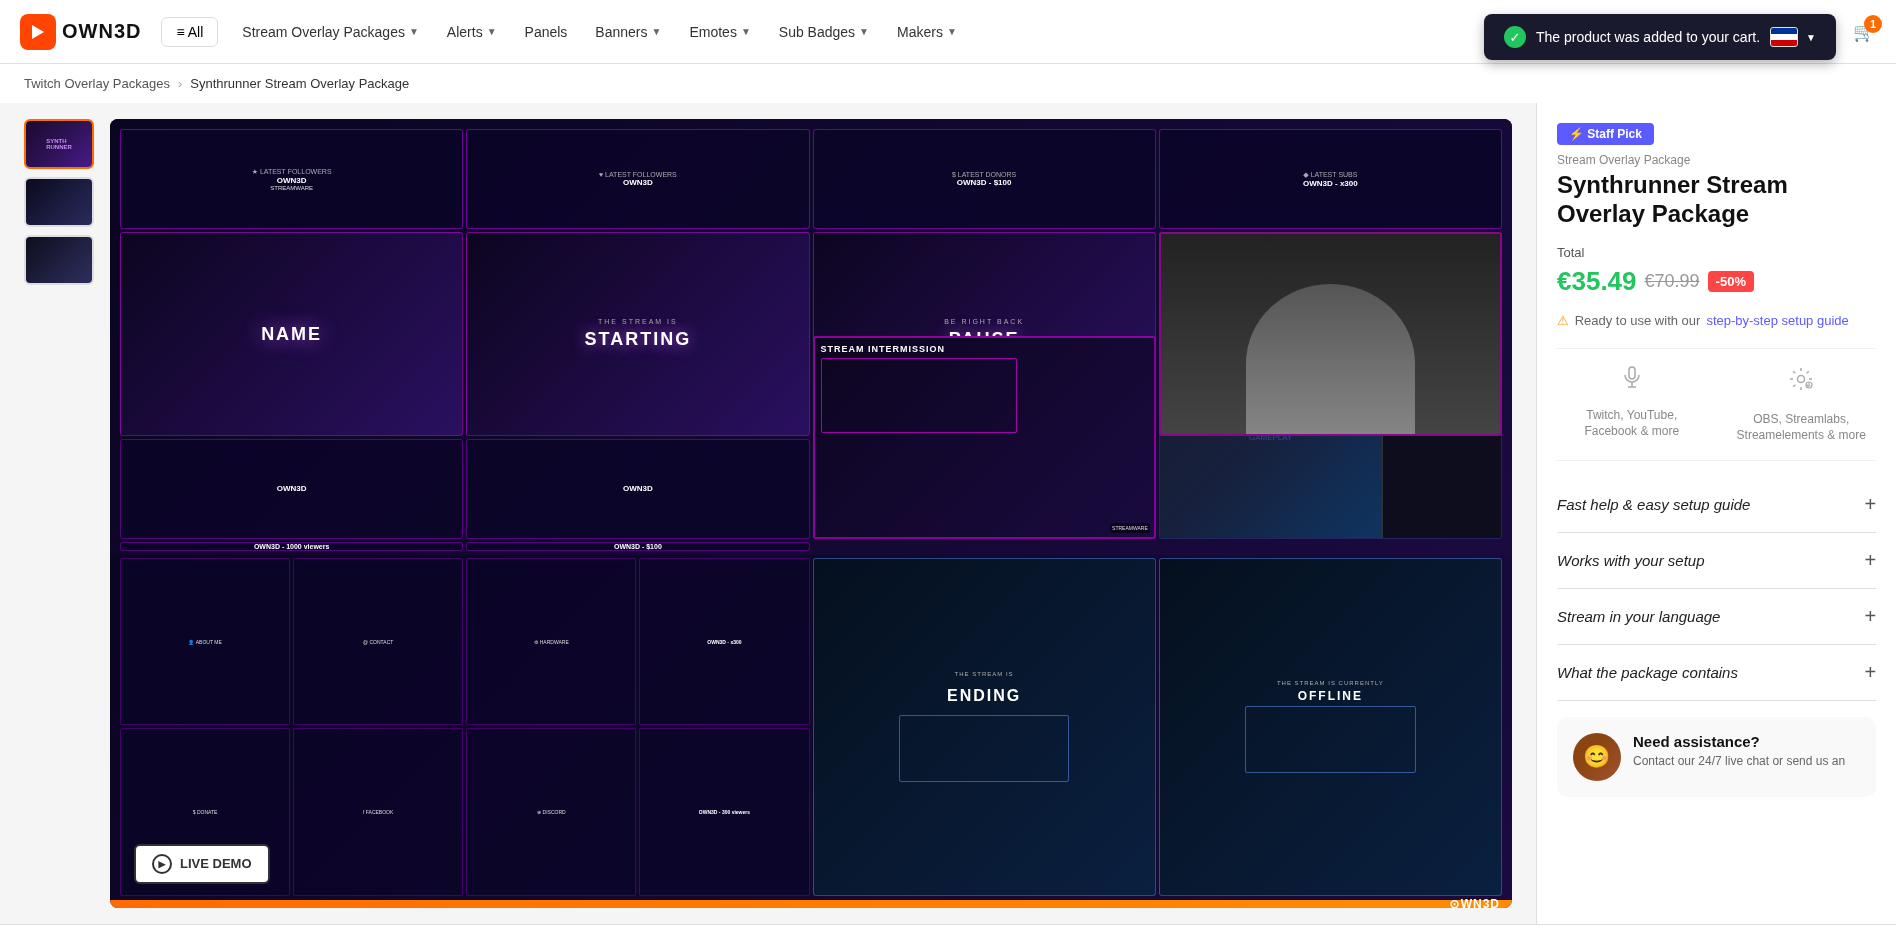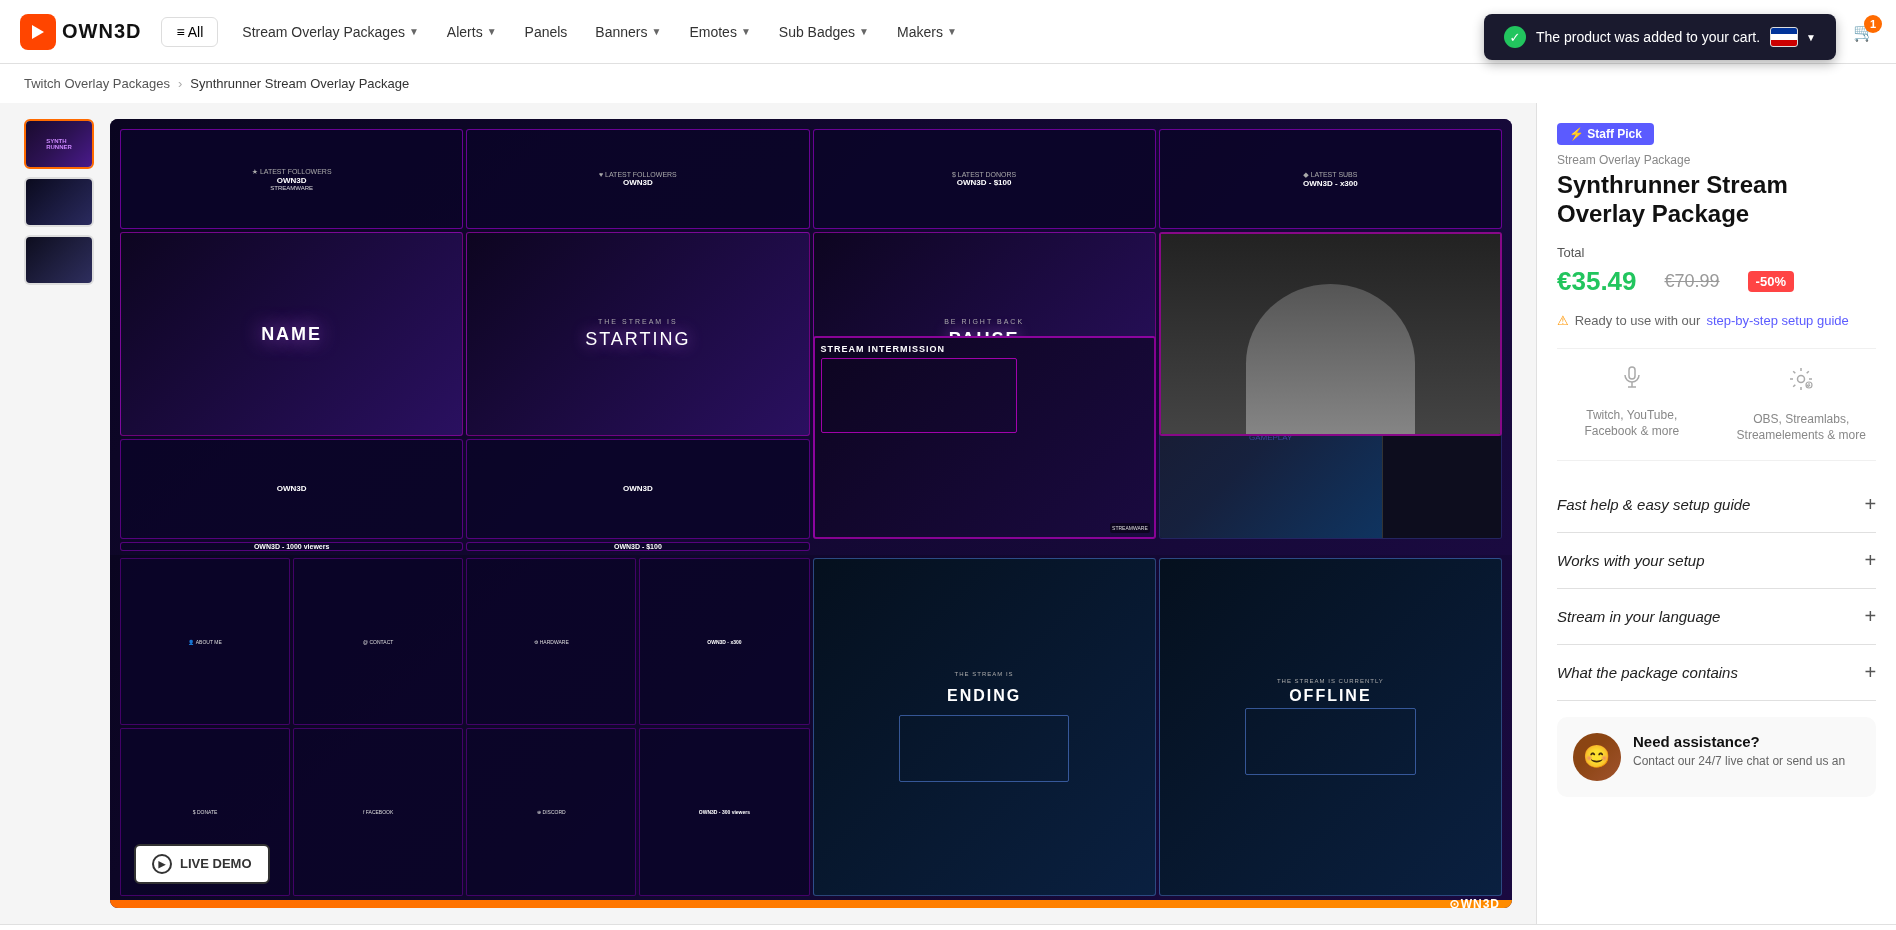--- a/index.html
+++ b/index.html
@@ -274,21 +274,21 @@
       line-height: 1.2;
     }
     .price-label {
       font-size: 13px;
       color: #555;
       margin-bottom: 6px;
     }
     .price-row {
       display: flex;
       align-items: center;
-      gap: 28px;
+      gap: 8px;
       margin-bottom: 16px;
     }
     .price-current {
       font-size: 26px;
       font-weight: 800;
       color: #22c55e;
     }
     .price-original {
       font-size: 18px;
       color: #999;
@@ -555,21 +555,21 @@
             <div style="grid-column:7/9; background:rgba(10,5,40,0.85); border:1px solid rgba(200,0,255,0.5); border-radius:3px; display:flex;align-items:center;justify-content:center;flex-direction:column;padding:4px;">
               <div style="font-size:7px;color:#aaa;">◆ LATEST SUBS</div>
               <div style="font-size:8px;color:#fff;font-weight:bold;">OWN3D - x300</div>
             </div>
 
             <div style="grid-column:1/3; grid-row:2/4; background:linear-gradient(135deg,#0d0520,#2a1060); border:1px solid rgba(255,0,255,0.4); border-radius:3px; display:flex;align-items:center;justify-content:center;">
               <div style="font-size:18px;font-weight:900;color:#fff;letter-spacing:2px;text-shadow:0 0 20px rgba(200,100,255,0.8);">NAME</div>
             </div>
             <div style="grid-column:3/5; grid-row:2/4; background:linear-gradient(135deg,#0d0520,#2a1060); border:1px solid rgba(255,0,255,0.4); border-radius:3px; display:flex;align-items:center;justify-content:center;flex-direction:column;gap:4px;">
               <div style="font-size:7px;color:#aaa;letter-spacing:2px;">THE STREAM IS</div>
-              <div style="font-size:18px;font-weight:400;color:#fff;letter-spacing:2px;text-shadow:0 0 15px rgba(200,100,255,0.8);">STARTING</div>
+              <div style="font-size:18px;font-weight:700;color:#fff;letter-spacing:2px;text-shadow:0 0 15px rgba(200,100,255,0.8);">STARTING</div>
             </div>
             <div style="grid-column:5/7; grid-row:2/4; background:linear-gradient(135deg,#0d0520,#2a1060); border:1px solid rgba(255,0,255,0.4); border-radius:3px; display:flex;align-items:center;justify-content:center;flex-direction:column;gap:4px;">
               <div style="font-size:7px;color:#aaa;letter-spacing:2px;">BE RIGHT BACK</div>
               <div style="font-size:18px;font-weight:900;color:#fff;letter-spacing:2px;text-shadow:0 0 15px rgba(200,100,255,0.8);">PAUSE</div>
             </div>
 
             <div style="grid-column:7/9; grid-row:2/4; background:#111; border:2px solid rgba(255,0,255,0.5); border-radius:3px; display:flex;align-items:center;justify-content:center; overflow:hidden; position:relative;">
               <div style="width:100%;height:100%;background:linear-gradient(180deg,#222 0%, #444 100%);display:flex;align-items:flex-end;justify-content:center;">
                 <div style="width:50%;height:80%;background:linear-gradient(180deg,#555 0%,#888 100%);border-radius:50% 50% 0 0;margin-bottom:-10px;"></div>
               </div>
@@ -624,21 +624,21 @@
               <div style="font-size:5px;color:#fff;font-weight:bold;">OWN3D - x300</div>
             </div>
 
             <div style="grid-column:5/7; grid-row:1/3; background:linear-gradient(135deg,#05101e,#0a2040); border:1px solid rgba(100,150,255,0.4); border-radius:3px; display:flex;flex-direction:column;align-items:center;justify-content:center;gap:10px;">
               <div style="font-size:6px;color:#aaa;letter-spacing:1px;">THE STREAM IS</div>
               <div style="font-size:16px;font-weight:900;color:#fff;letter-spacing:2px;">ENDING</div>
               <div style="border:1px solid rgba(100,150,255,0.5);width:50%;height:20%;border-radius:2px;"></div>
             </div>
             <div style="grid-column:7/9; grid-row:1/3; background:linear-gradient(135deg,#05101e,#0a2040); border:1px solid rgba(100,150,255,0.4); border-radius:3px; display:flex;flex-direction:column;align-items:center;justify-content:center;gap:3px;">
               <div style="font-size:6px;color:#aaa;letter-spacing:1px;">THE STREAM IS CURRENTLY</div>
-              <div style="font-size:16px;font-weight:900;color:#fff;letter-spacing:2px;">OFFLINE</div>
+              <div style="font-size:12px;font-weight:900;color:#fff;letter-spacing:2px;">OFFLINE</div>
               <div style="border:1px solid rgba(100,150,255,0.5);width:50%;height:20%;border-radius:2px;"></div>
             </div>
 
             <div style="grid-column:1/2; background:rgba(10,5,40,0.85); border:1px solid rgba(200,0,255,0.3); border-radius:2px; display:flex;align-items:center;justify-content:center;">
               <div style="font-size:5px;color:#ddd;">$ DONATE</div>
             </div>
             <div style="grid-column:2/3; background:rgba(10,5,40,0.85); border:1px solid rgba(200,0,255,0.3); border-radius:2px; display:flex;align-items:center;justify-content:center;">
               <div style="font-size:5px;color:#ddd;">f FACEBOOK</div>
             </div>
             <div style="grid-column:3/4; background:rgba(10,5,40,0.85); border:1px solid rgba(200,0,255,0.3); border-radius:2px; display:flex;align-items:center;justify-content:center;">

